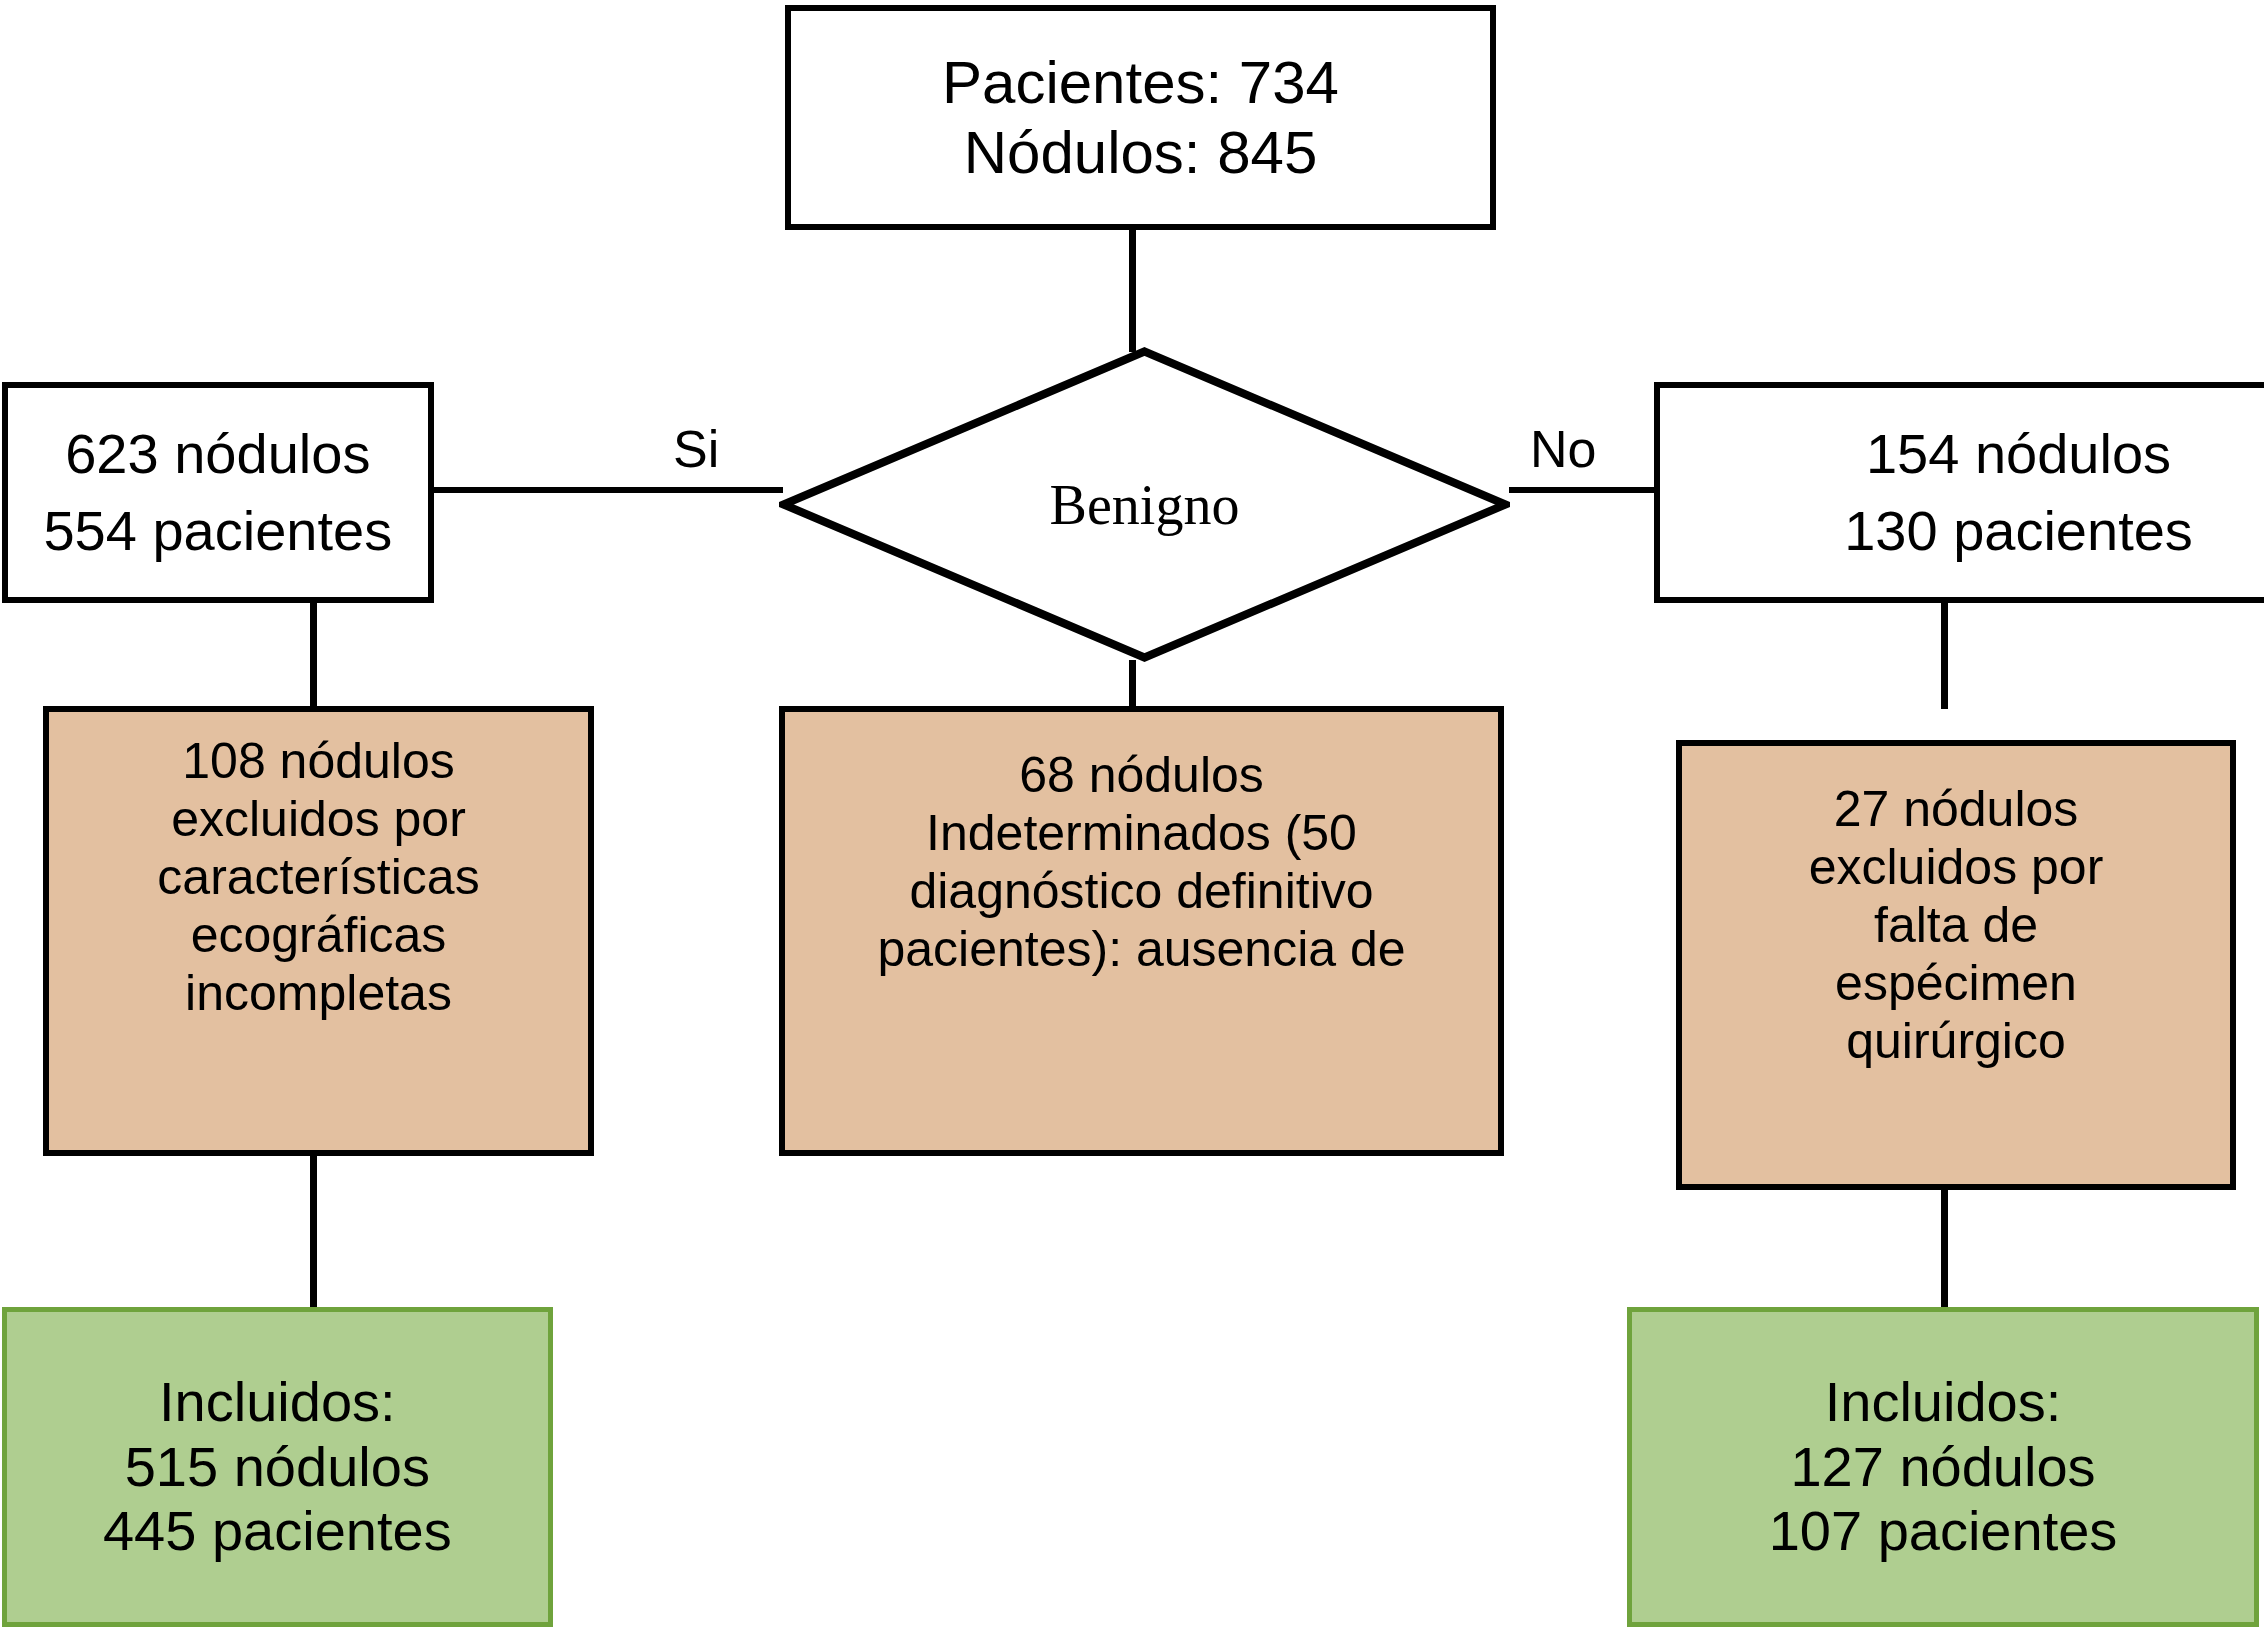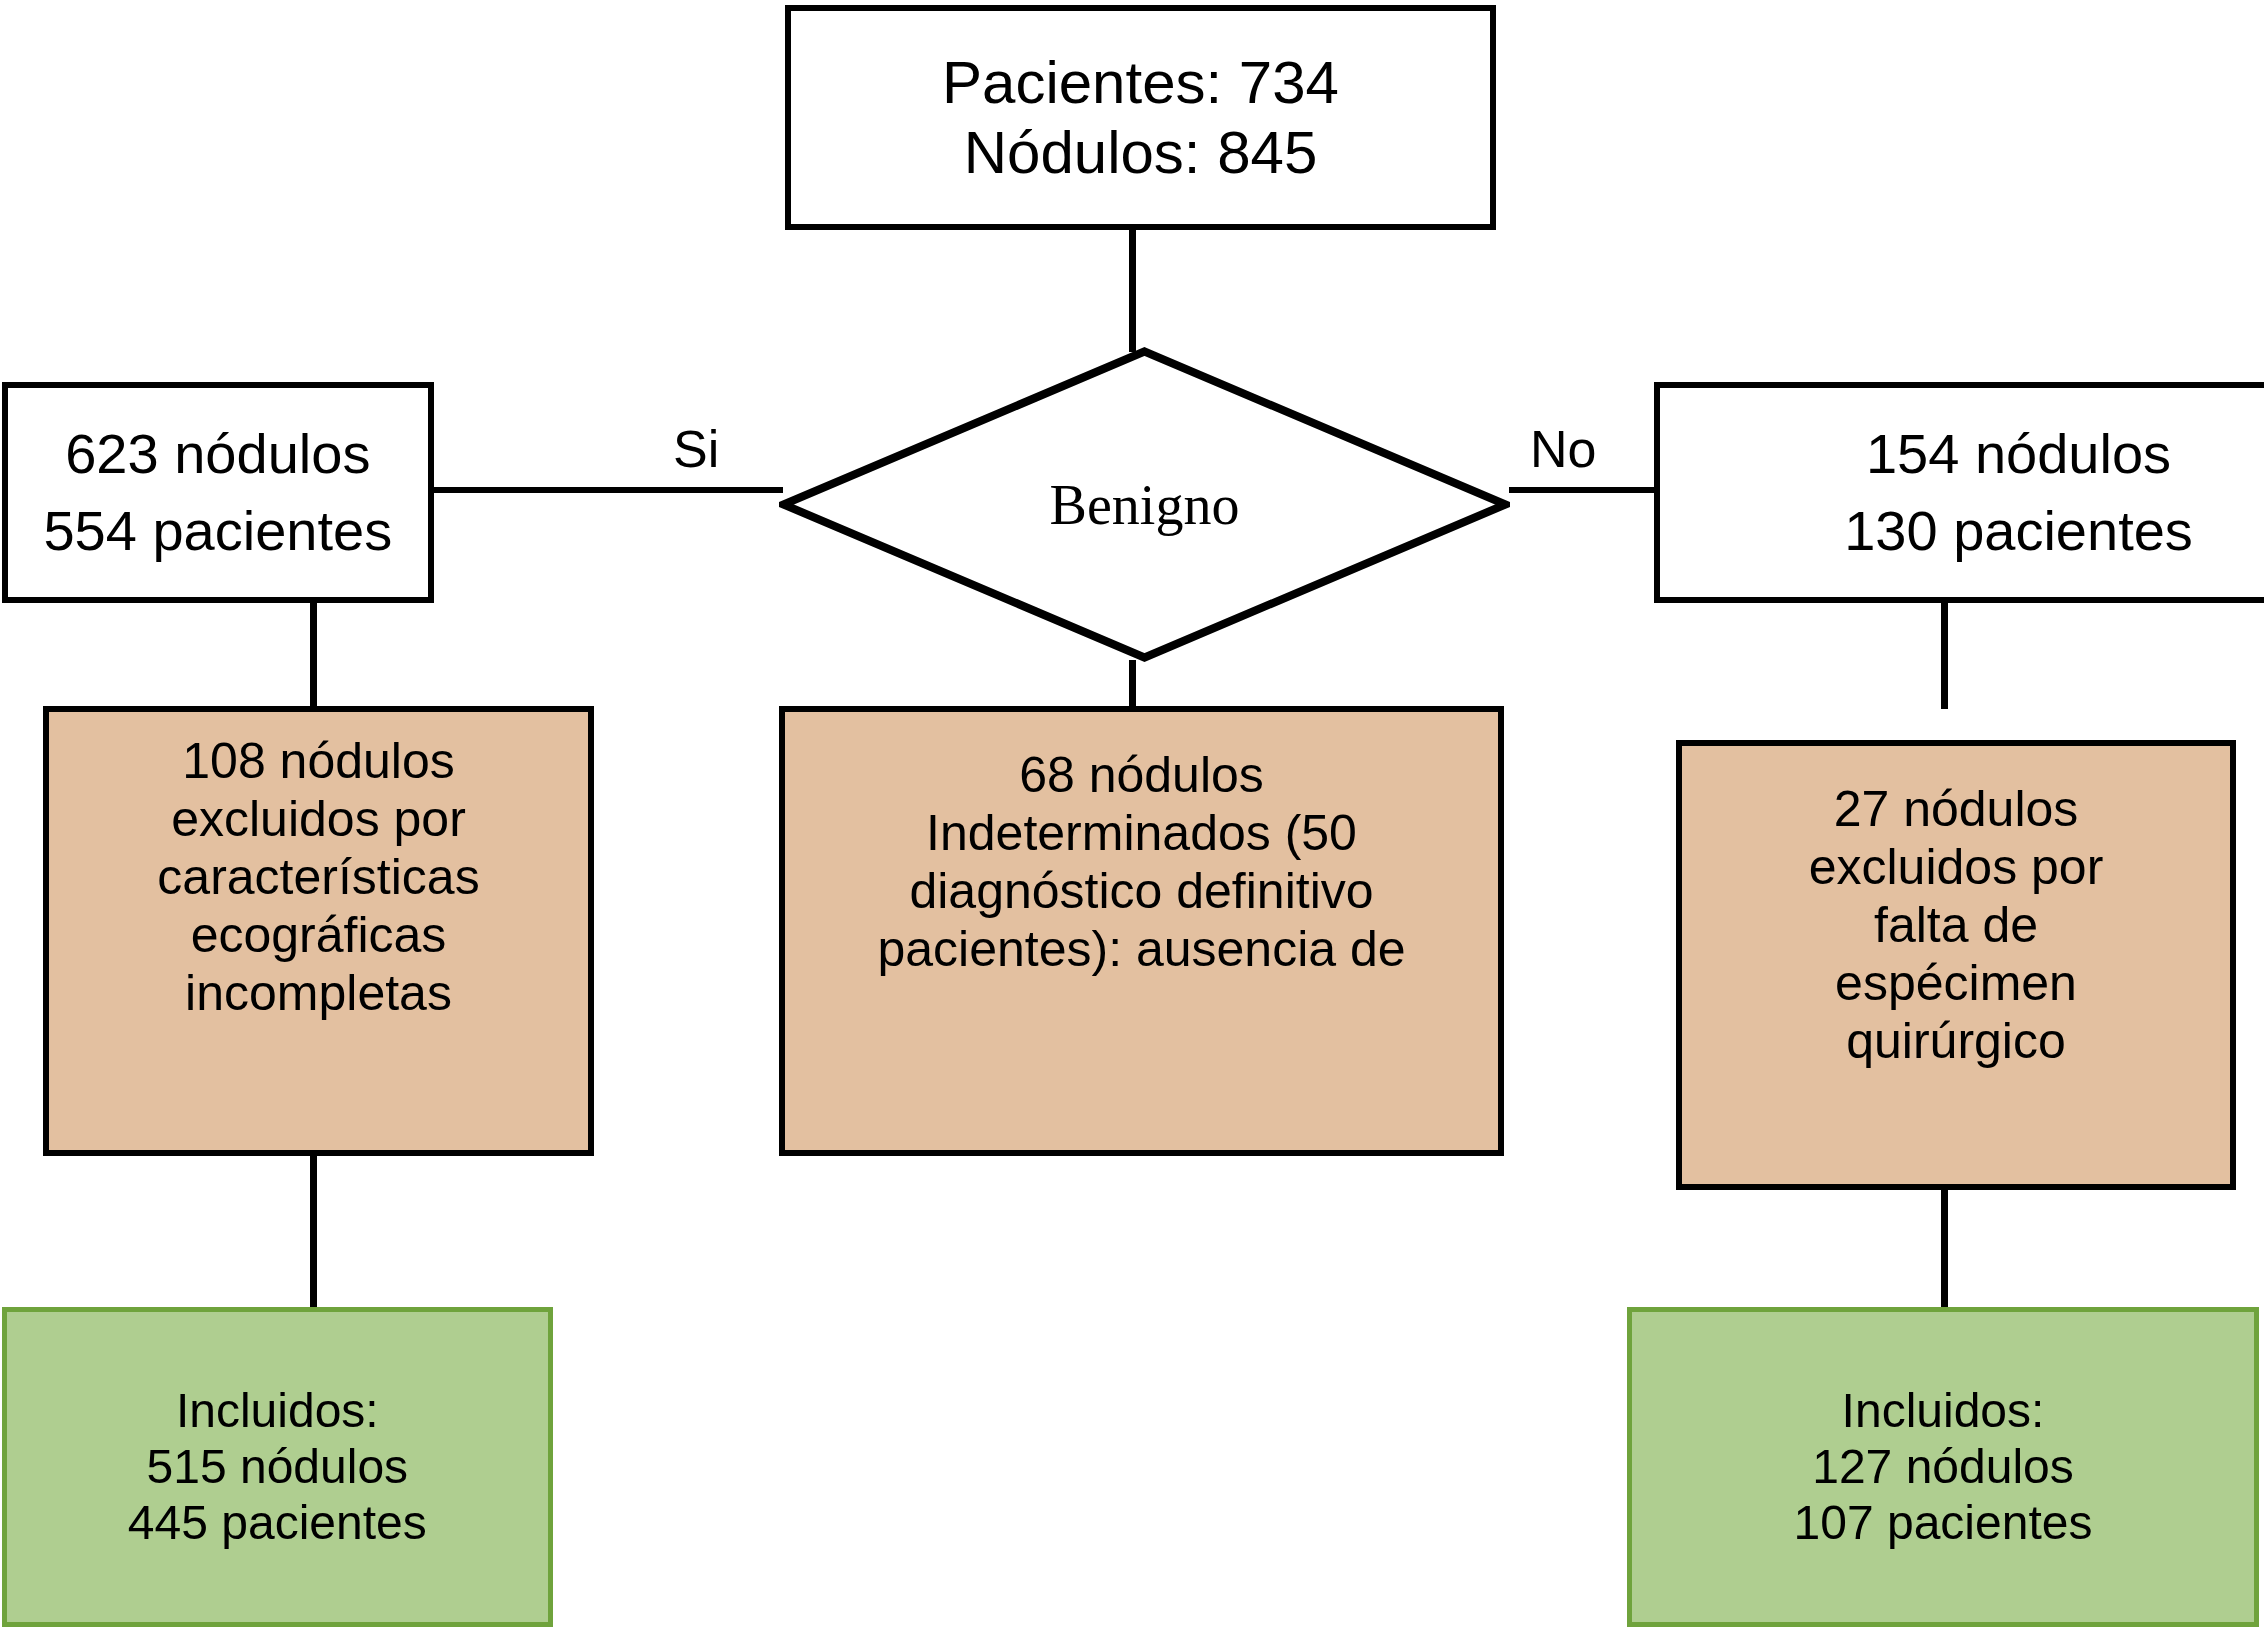--- a/index.html
+++ b/index.html
@@ -69,21 +69,21 @@
   .edge-label {
     position: absolute;
     color: #000000;
     white-space: pre;
   }
 
   .fs-top   { font-size: 60px; }
   .fs-side  { font-size: 56px; gap: 12px; }
   .fs-diam  { font-size: 56px; }
   .fs-tan   { font-size: 50px; }
-  .fs-green { font-size: 48px; text-align: center; }
+  .fs-green { font-size: 56px; text-align: center; }
   .fs-edge  { font-size: 52px; }
 </style>
 </head>
 <body>
 
 <div id="canvas">
 
   <div class="conn" style="left:1129px; top:230px; width:7.2px; height:122px;"></div>
 
   <div class="conn" style="left:430px; top:487px; width:353px; height:6.3px;"></div>

